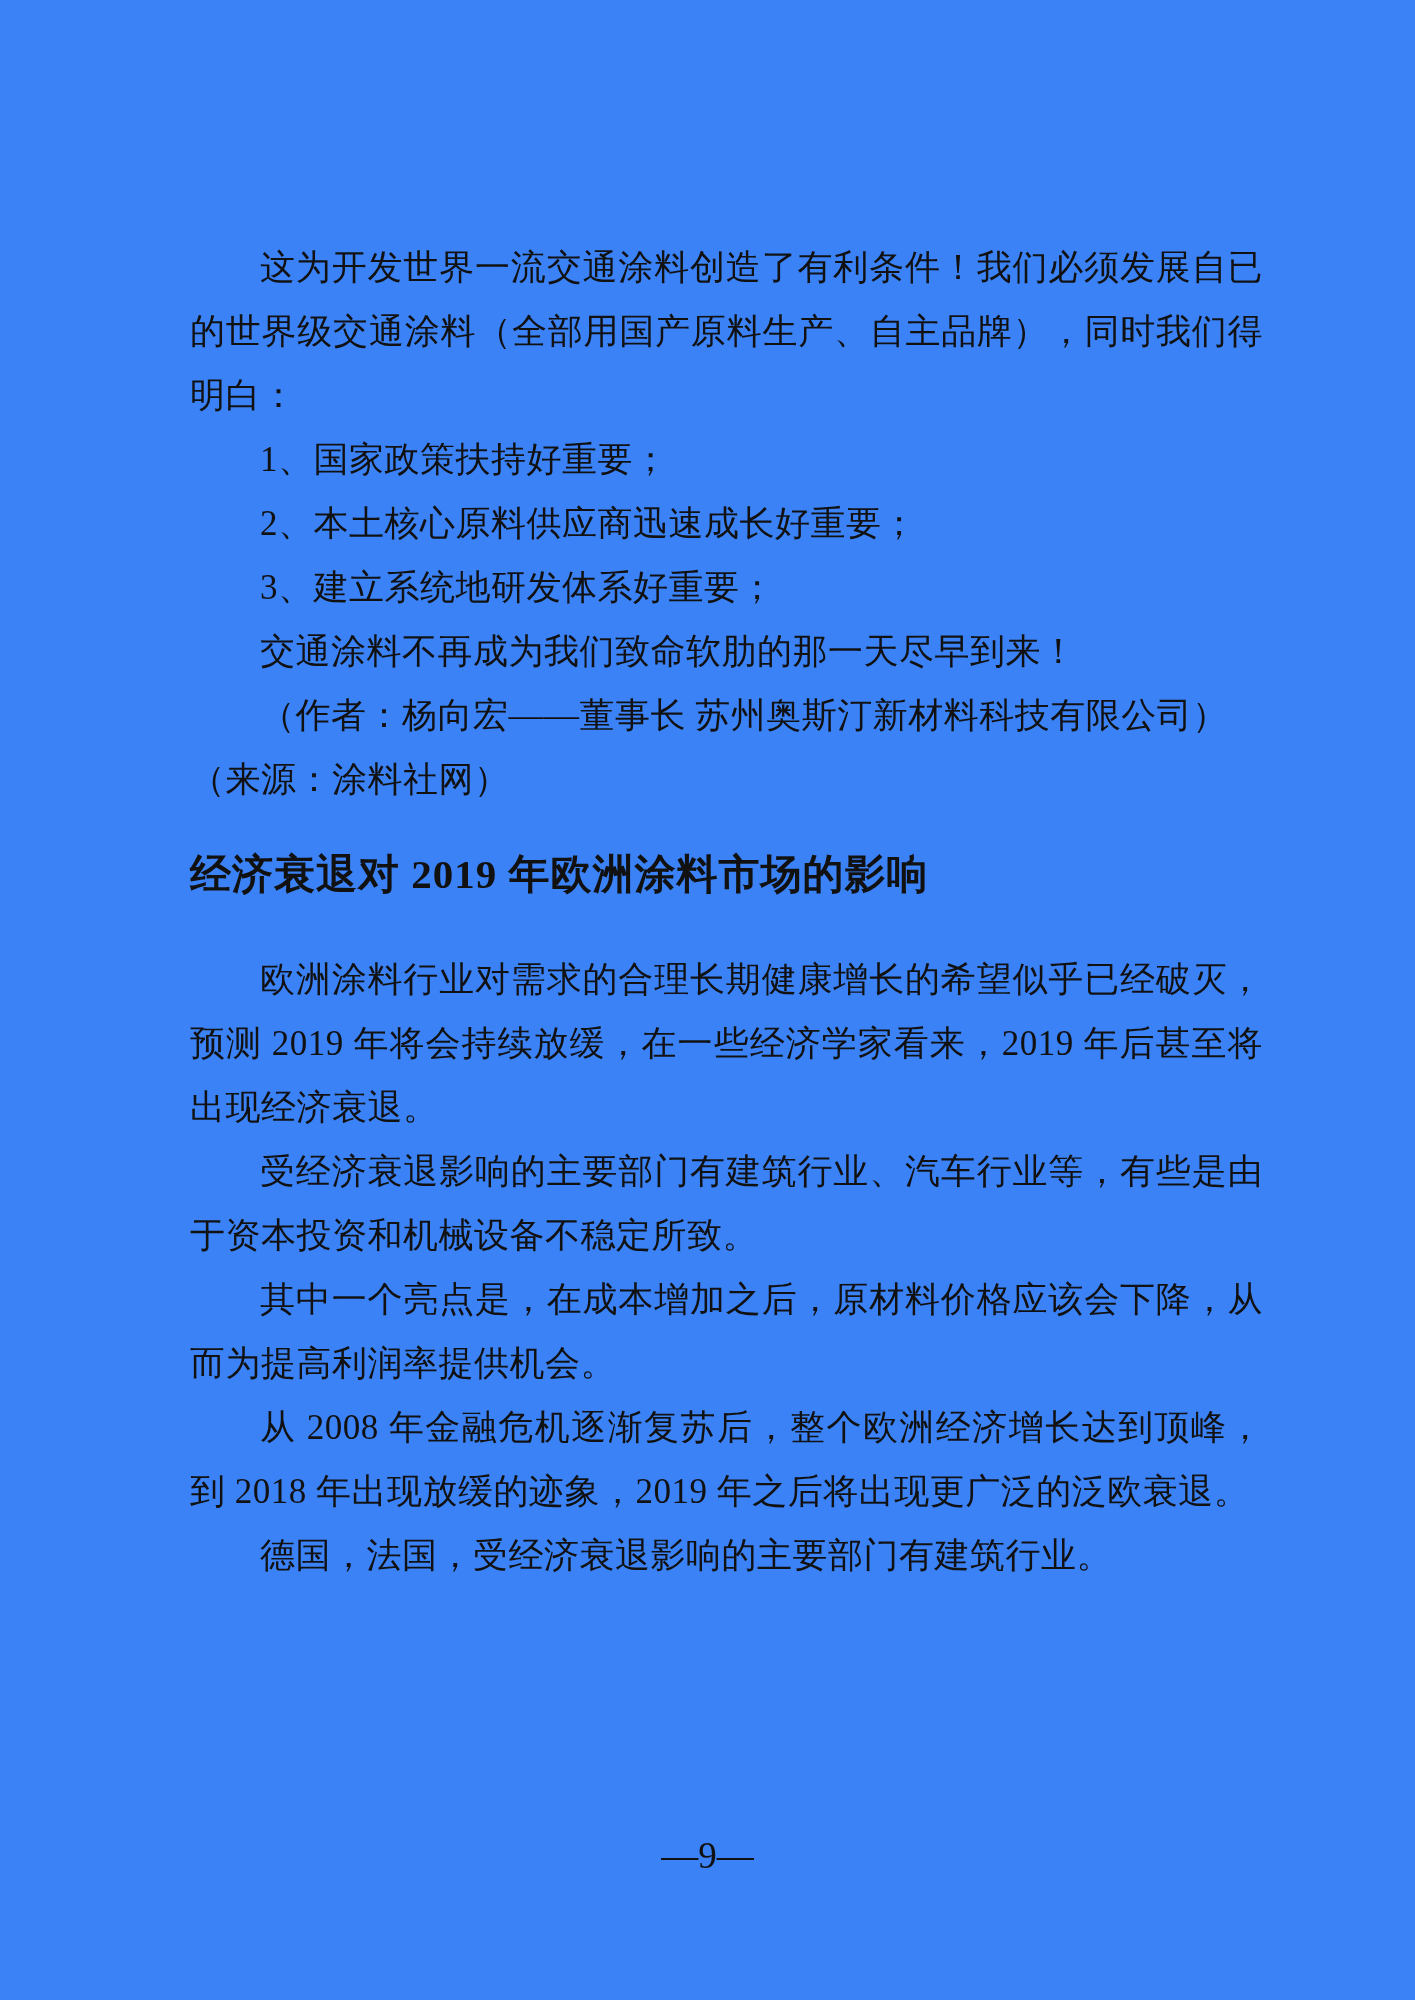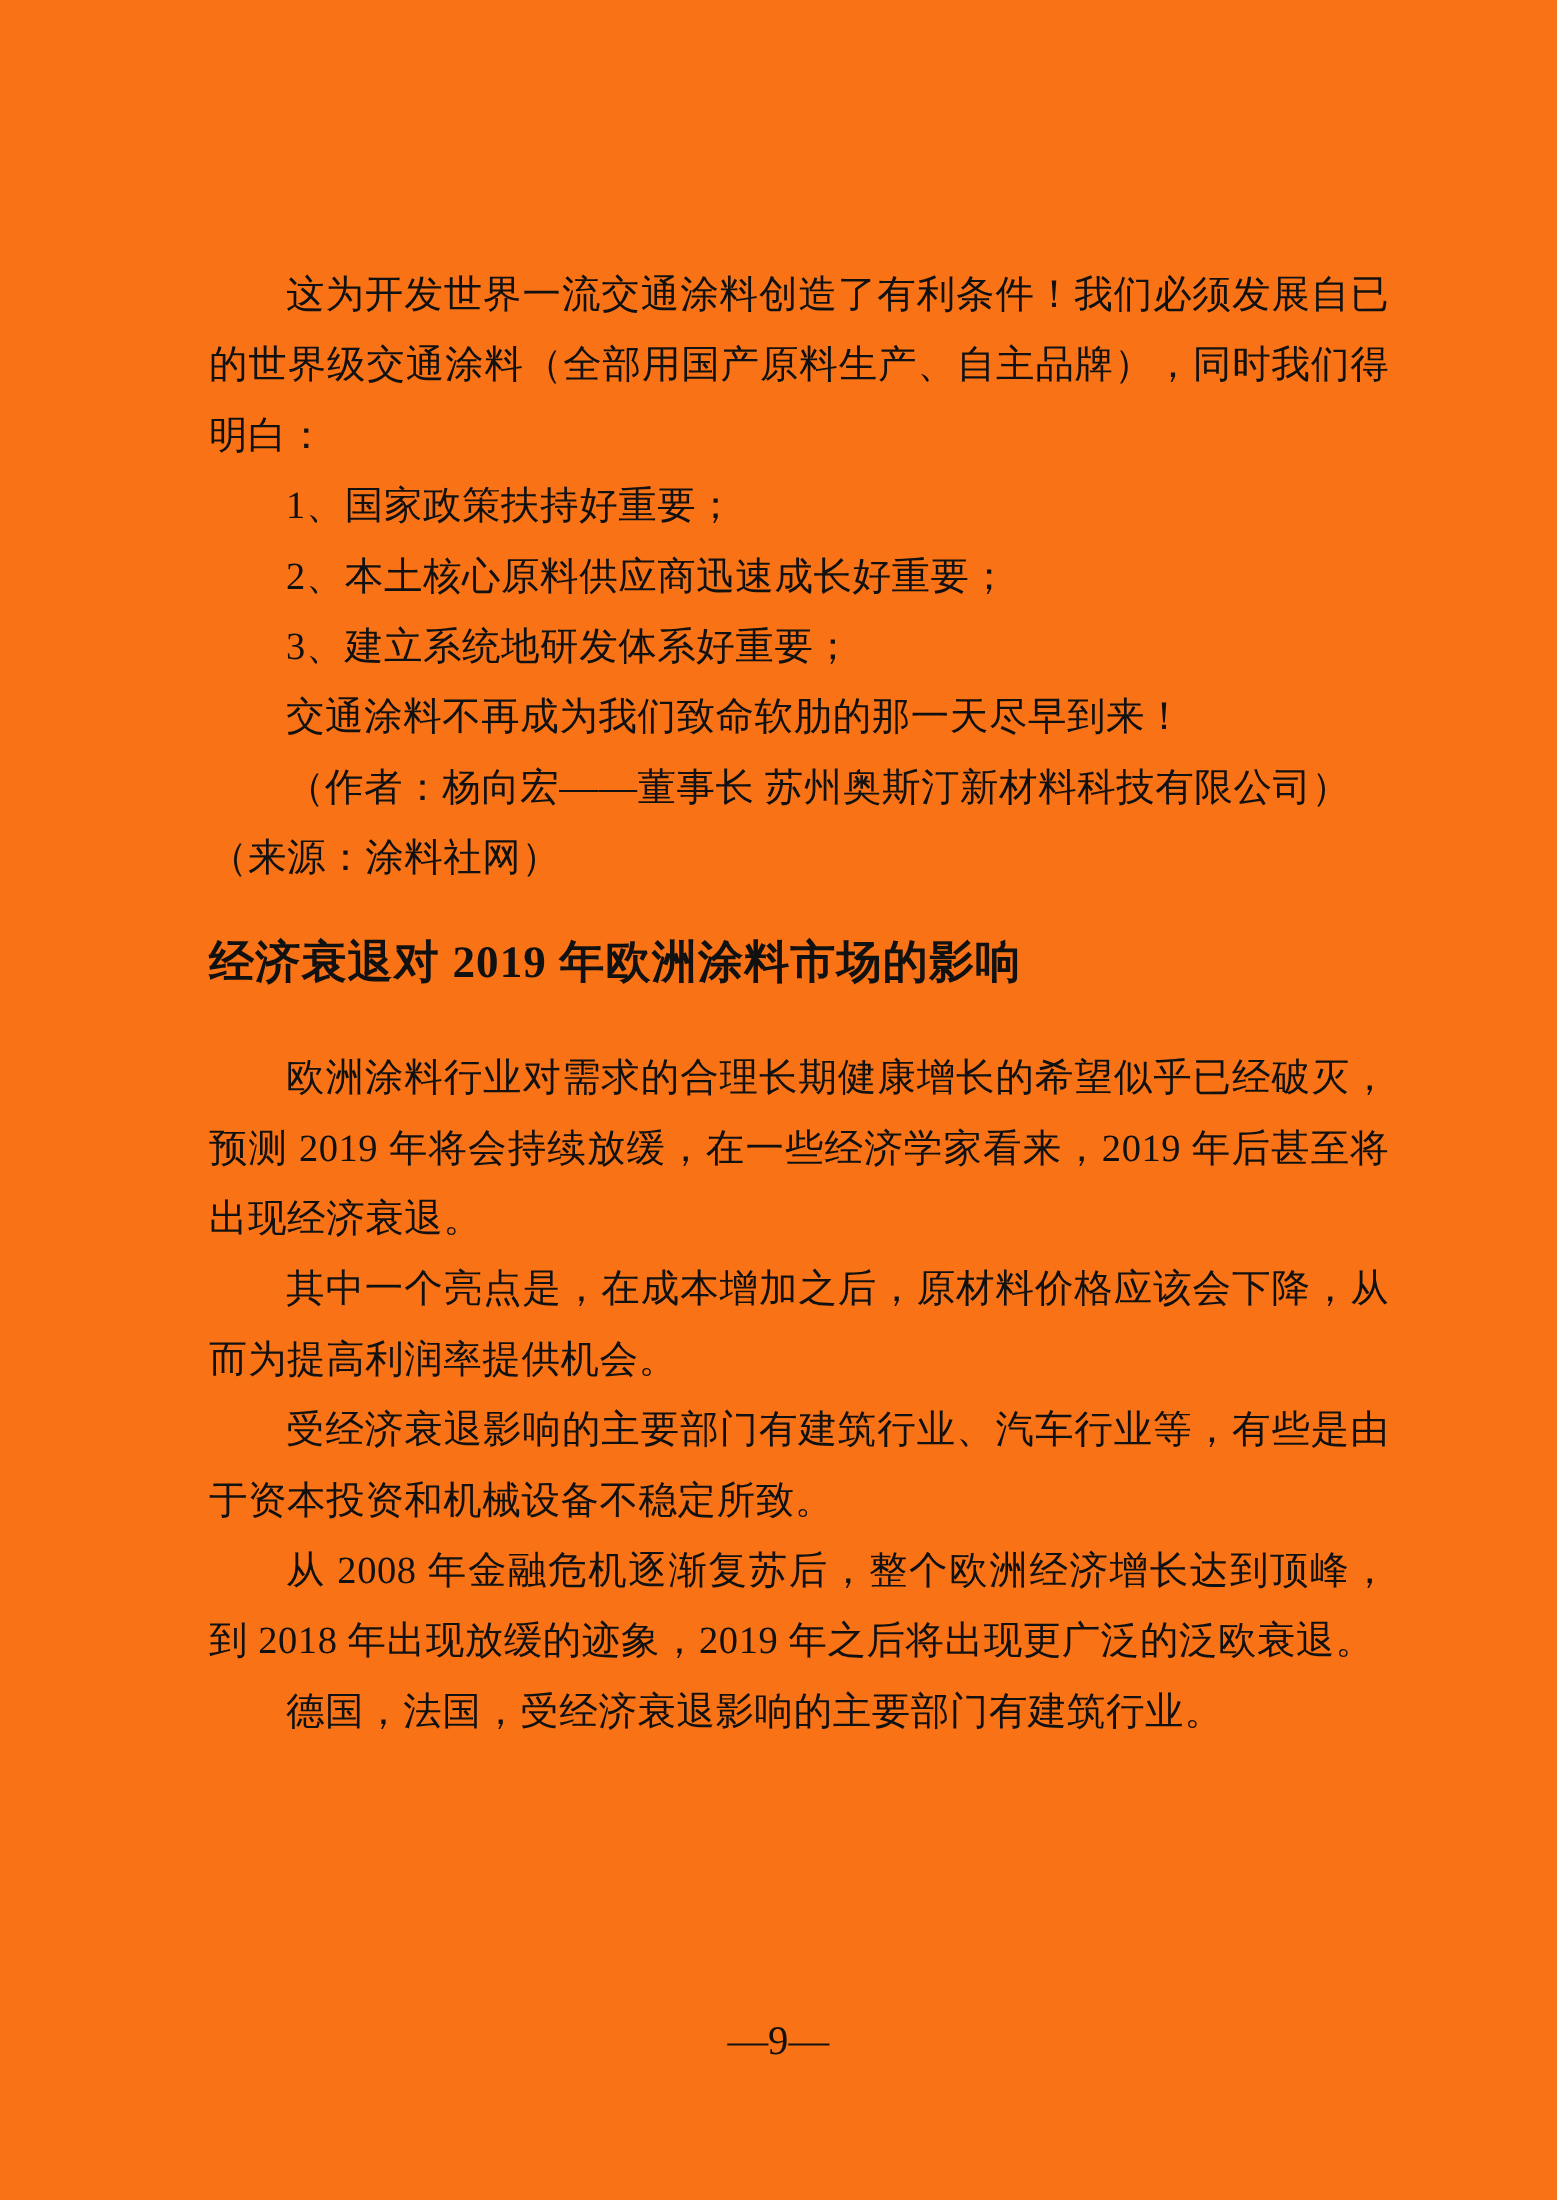--- a/index.html
+++ b/index.html
@@ -4,21 +4,21 @@
 <style>
   html, body {
     margin: 0;
     padding: 0;
     background: #ffffff;
   }
   .page {
     position: relative;
     width: 1415px;
     height: 2000px;
-    background: #f97316;
+    background: #3b82f6;
     color: #111111;
     font-family: "Liberation Serif", "DejaVu Serif", serif;
     overflow: hidden;
   }
   .content {
     position: absolute;
     left: 190px;
     top: 236px;
     width: 1073px;
     font-size: 35px;
@@ -68,22 +68,22 @@
 
     <p>交通涂料不再成为我们致命软肋的那一天尽早到来！</p>
 
     <p>（作者：杨向宏——董事长 苏州奥斯汀新材料科技有限公司）</p>
 
     <p class="source-line">（来源：涂料社网）</p>
 
     <h2 class="article-title">经济衰退对 2019 年欧洲涂料市场的影响</h2>
 
     <p>欧洲涂料行业对需求的合理长期健康增长的希望似乎已经破灭，预测 2019 年将会持续放缓，在一些经济学家看来，2019 年后甚至将出现经济衰退。</p>
+    <p>受经济衰退影响的主要部门有建筑行业、汽车行业等，有些是由于资本投资和机械设备不稳定所致。</p>
     <p>其中一个亮点是，在成本增加之后，原材料价格应该会下降，从而为提高利润率提供机会。</p>
-    <p>受经济衰退影响的主要部门有建筑行业、汽车行业等，有些是由于资本投资和机械设备不稳定所致。</p>
     <p>从 2008 年金融危机逐渐复苏后，整个欧洲经济增长达到顶峰，到 2018 年出现放缓的迹象，2019 年之后将出现更广泛的泛欧衰退。</p>
     <p>德国，法国，受经济衰退影响的主要部门有建筑行业。</p>
 
   </div>
 
   <div class="page-footer">—9—</div>
 
 </div>
 
 </body></html>

